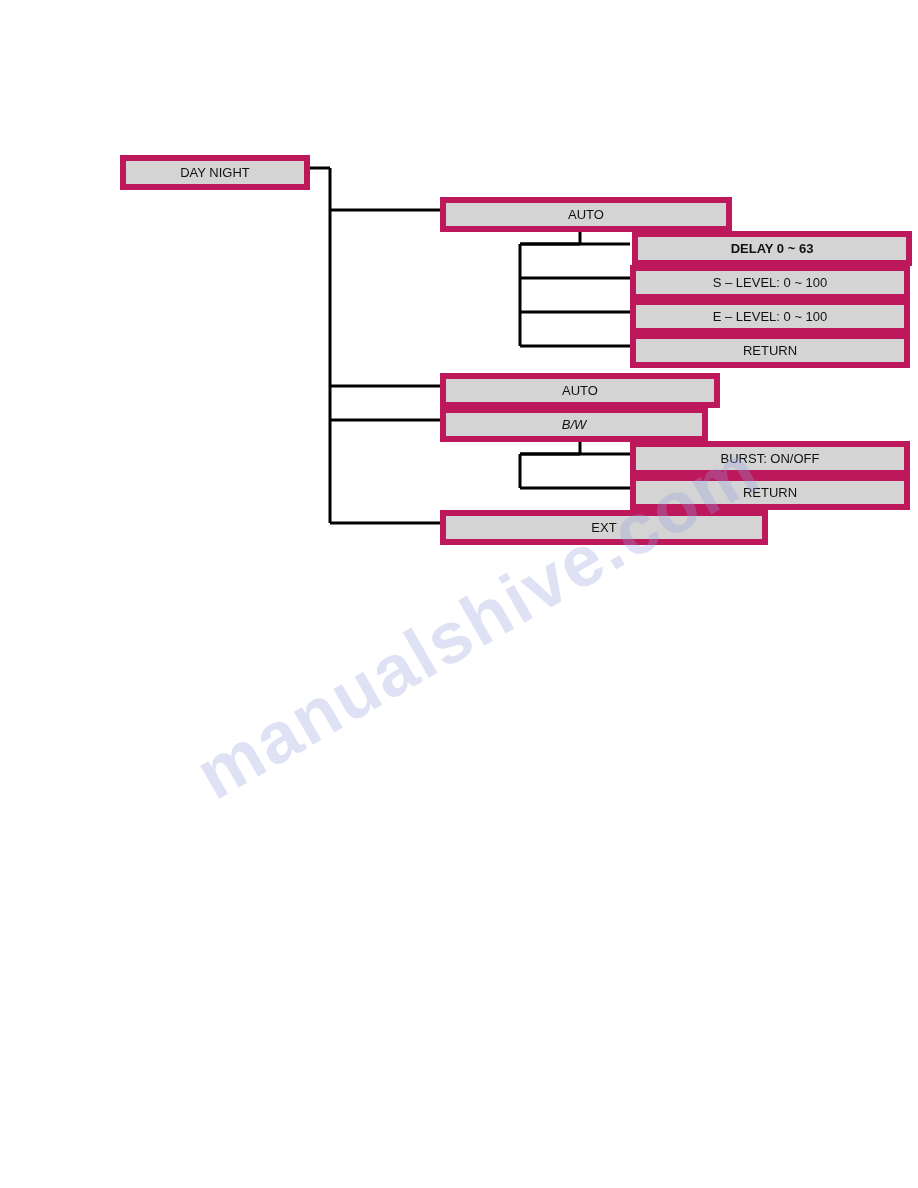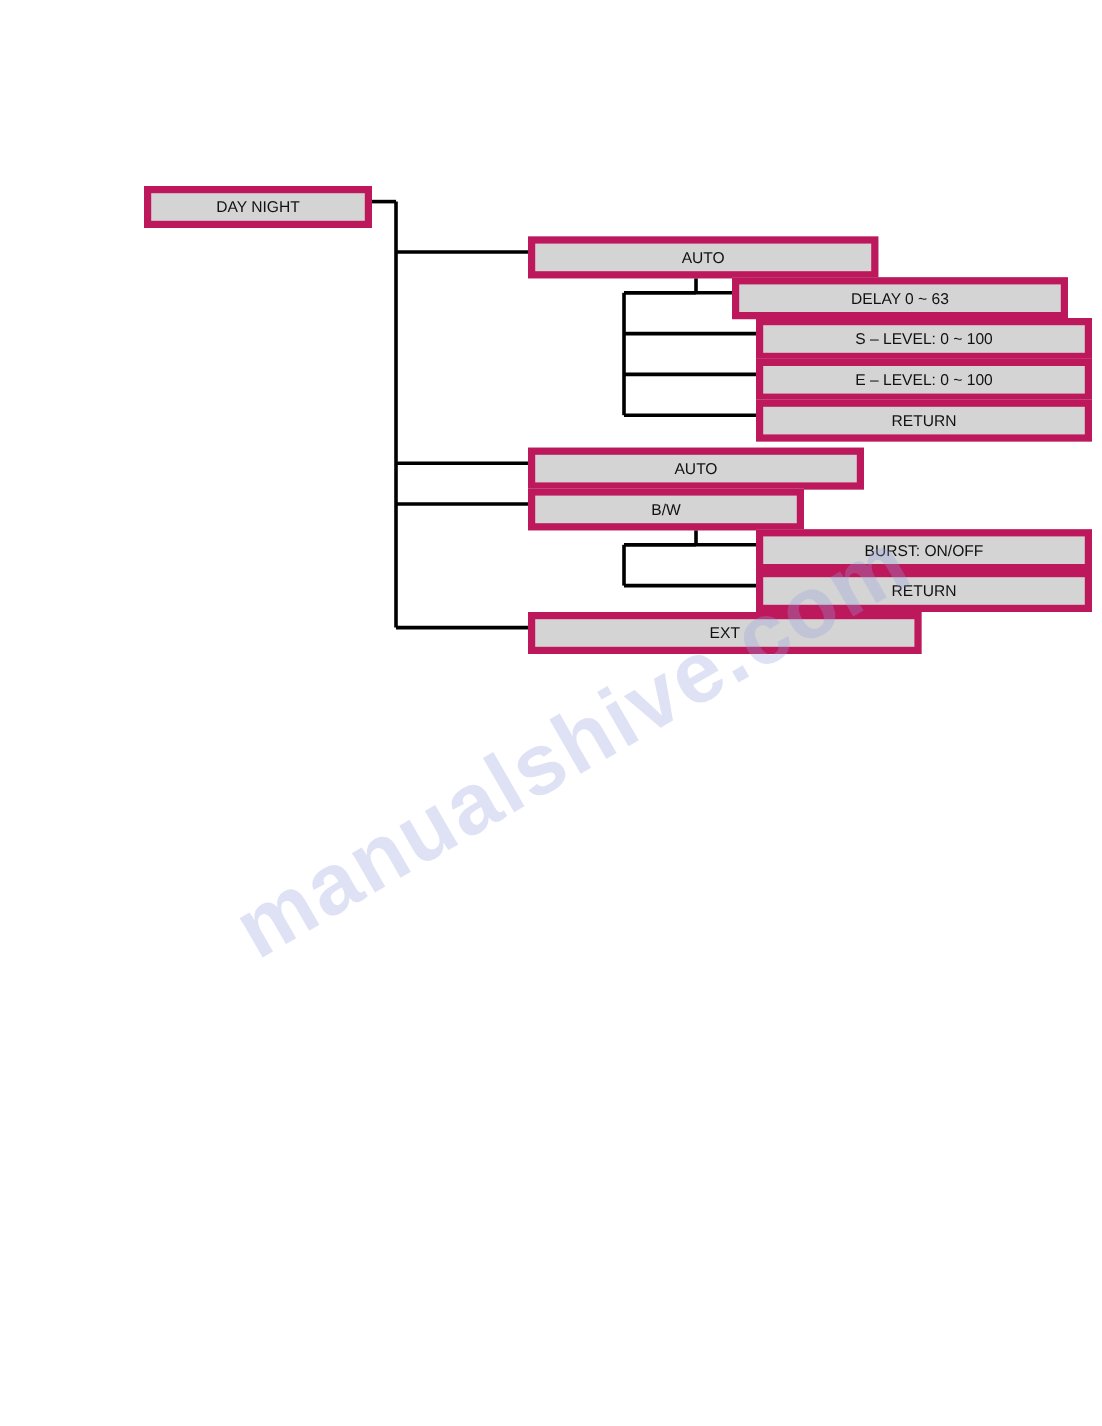--- a/index.html
+++ b/index.html
@@ -97,24 +97,24 @@
     <line x1="400" y1="299" x2="460" y2="299" stroke="#000" stroke-width="3"></line>
 
     <line x1="400" y1="299" x2="510" y2="299" stroke="#000" stroke-width="3"></line>
     <line x1="400" y1="333" x2="510" y2="333" stroke="#000" stroke-width="3"></line>
   </svg>
 
   <div class="node-box root-node" style="top:0px; left:0px; width:190px;">DAY NIGHT</div>
 
   <div class="node-box" style="position:absolute; top:42px; left:320px; width:292px;">AUTO</div>
   <div class="node-box" style="position:absolute; top:218px; left:320px; width:280px;">AUTO</div>
-  <div class="node-box" style="position:absolute; top:252px; left:320px; width:230px;">B/W</div>
+  <div class="node-box" style="position:absolute; top:252px; left:320px; width:268px;font-style:italic;">B/W</div>
   <div class="node-box" style="position:absolute; top:355px; left:320px; width:328px;">EXT</div>
 
-  <div class="node-box" style="position:absolute; top:76px; left:490px; width:280px;">DELAY 0 ~ 63</div>
+  <div class="node-box" style="position:absolute; top:76px; left:512px; width:280px;font-weight:bold;">DELAY 0 ~ 63</div>
   <div class="node-box" style="position:absolute; top:110px; left:510px; width:280px;">S – LEVEL: 0 ~ 100</div>
   <div class="node-box" style="position:absolute; top:144px; left:510px; width:280px;">E – LEVEL: 0 ~ 100</div>
   <div class="node-box" style="position:absolute; top:178px; left:510px; width:280px;">RETURN</div>
 
   <div class="node-box" style="position:absolute; top:286px; left:510px; width:280px;">BURST: ON/OFF</div>
   <div class="node-box" style="position:absolute; top:320px; left:510px; width:280px;">RETURN</div>
 </div>
 
 <div class="watermark">manualshive.com</div>
 

